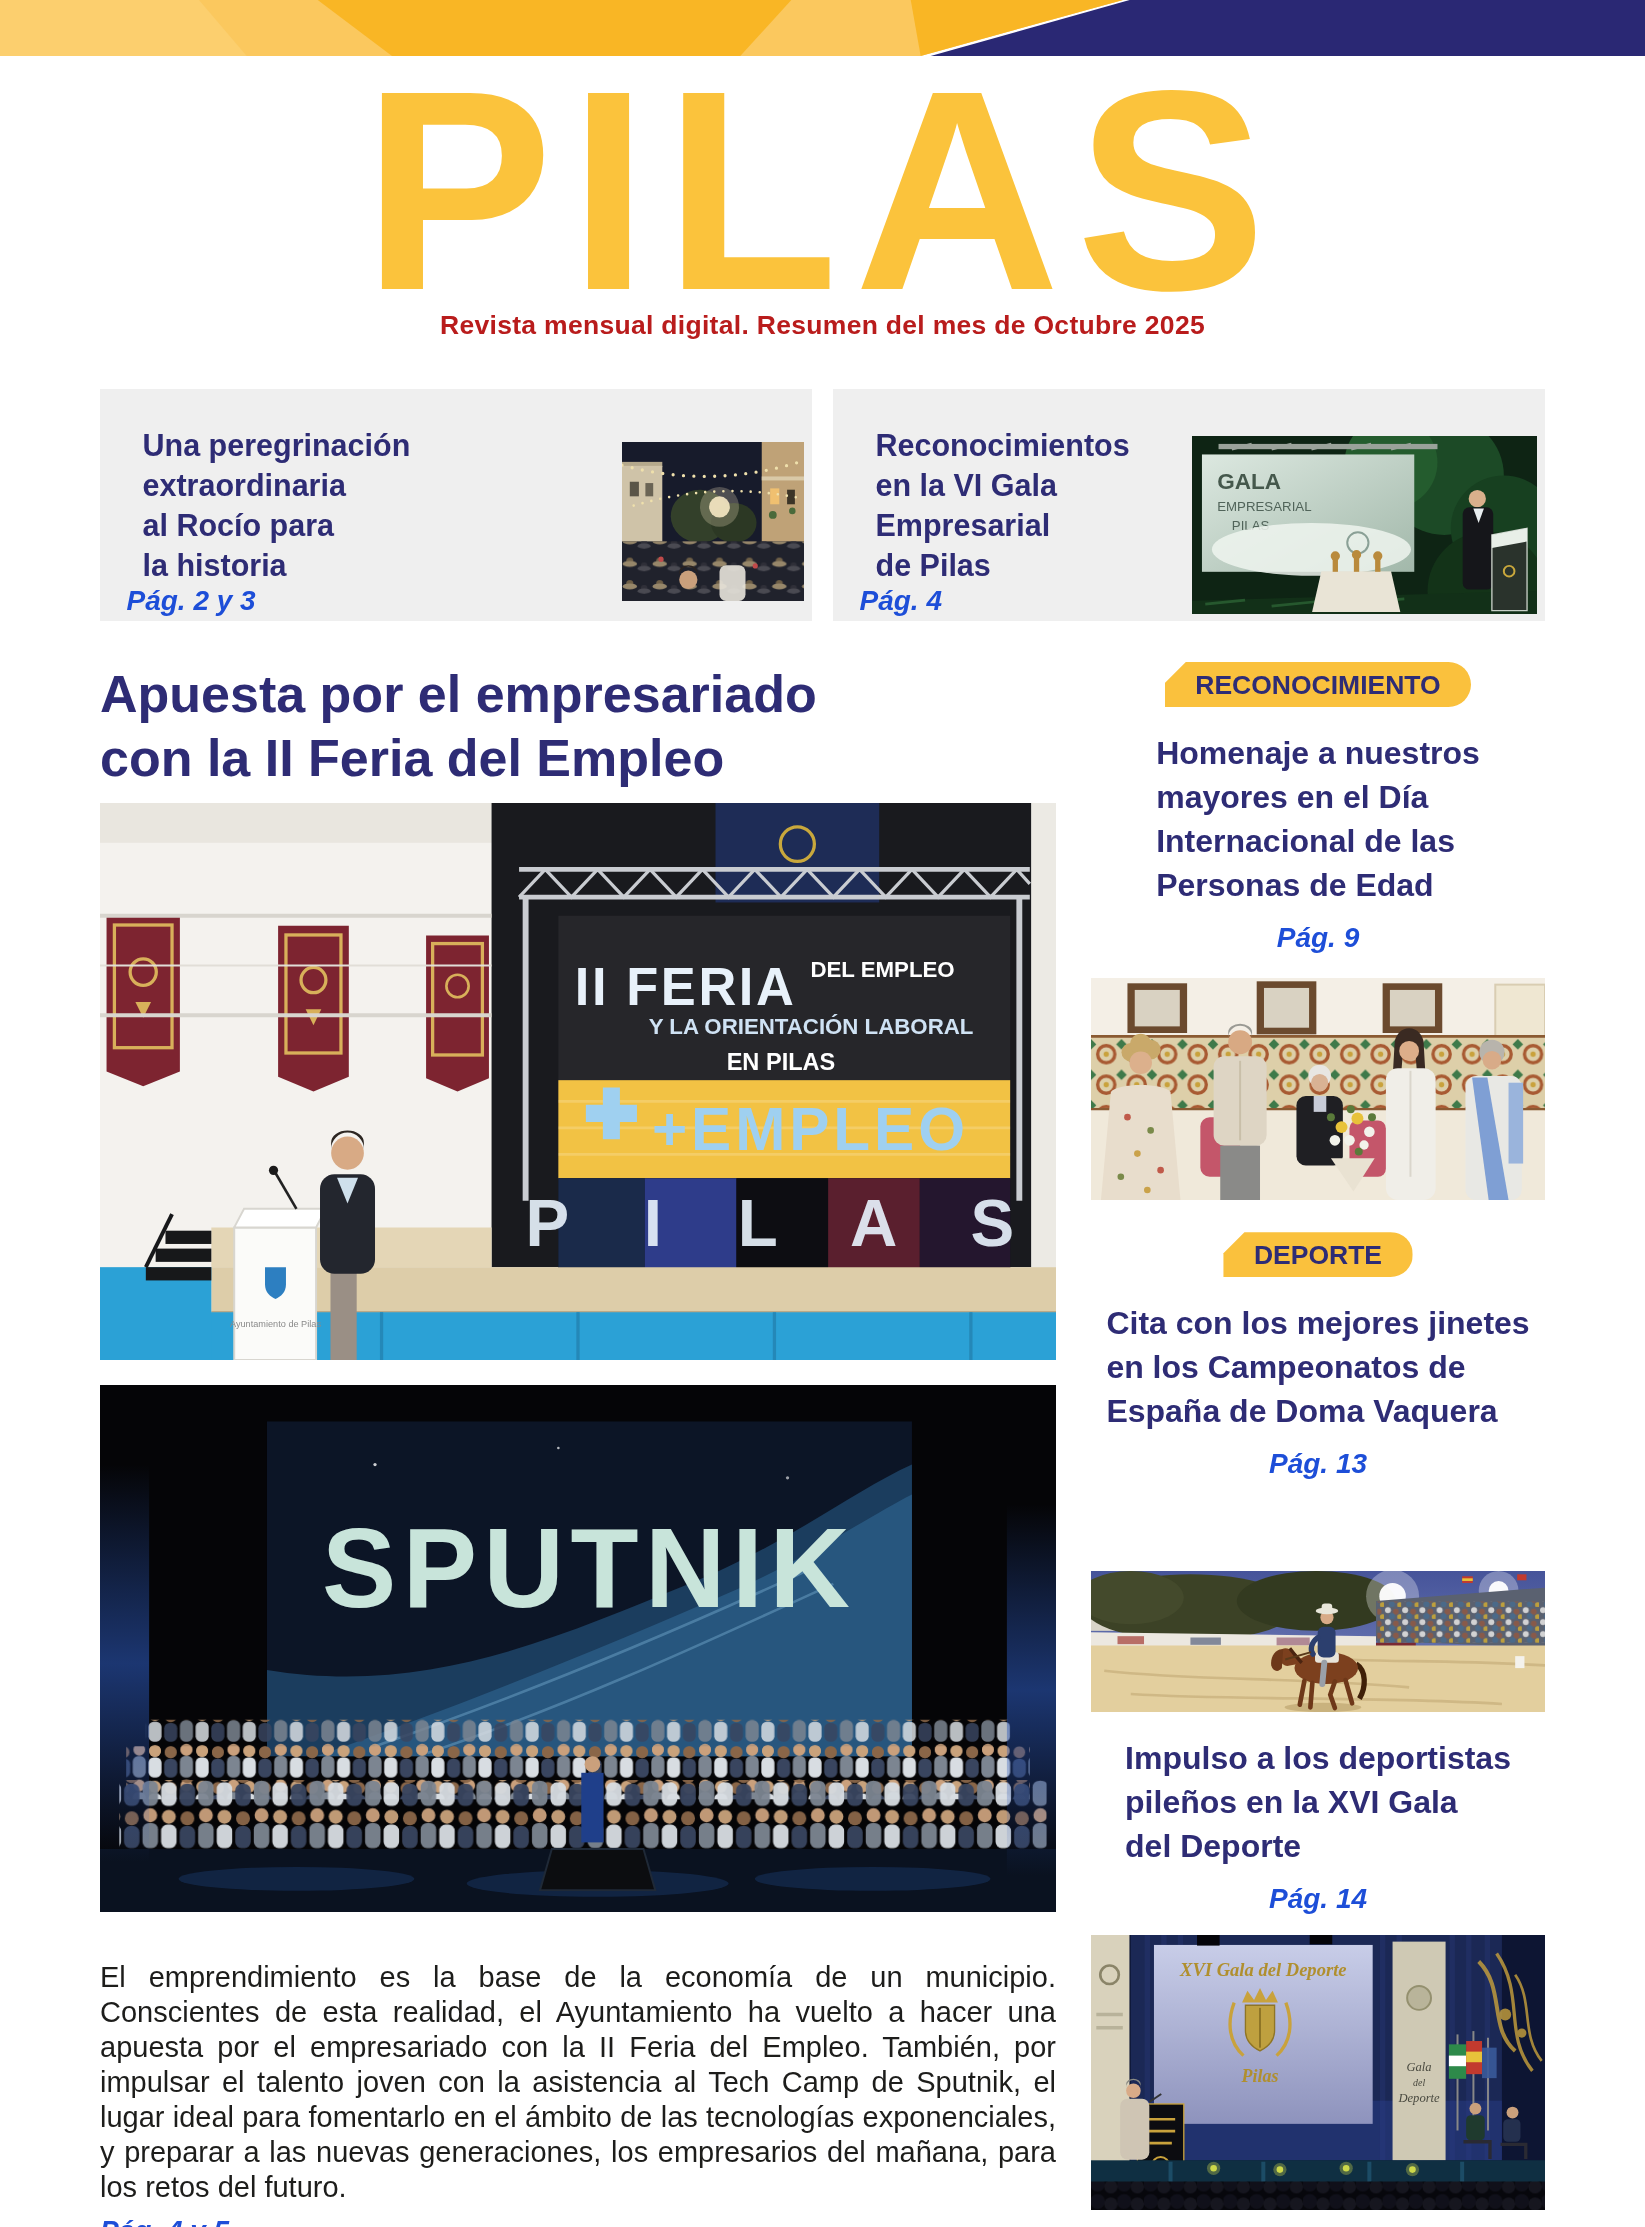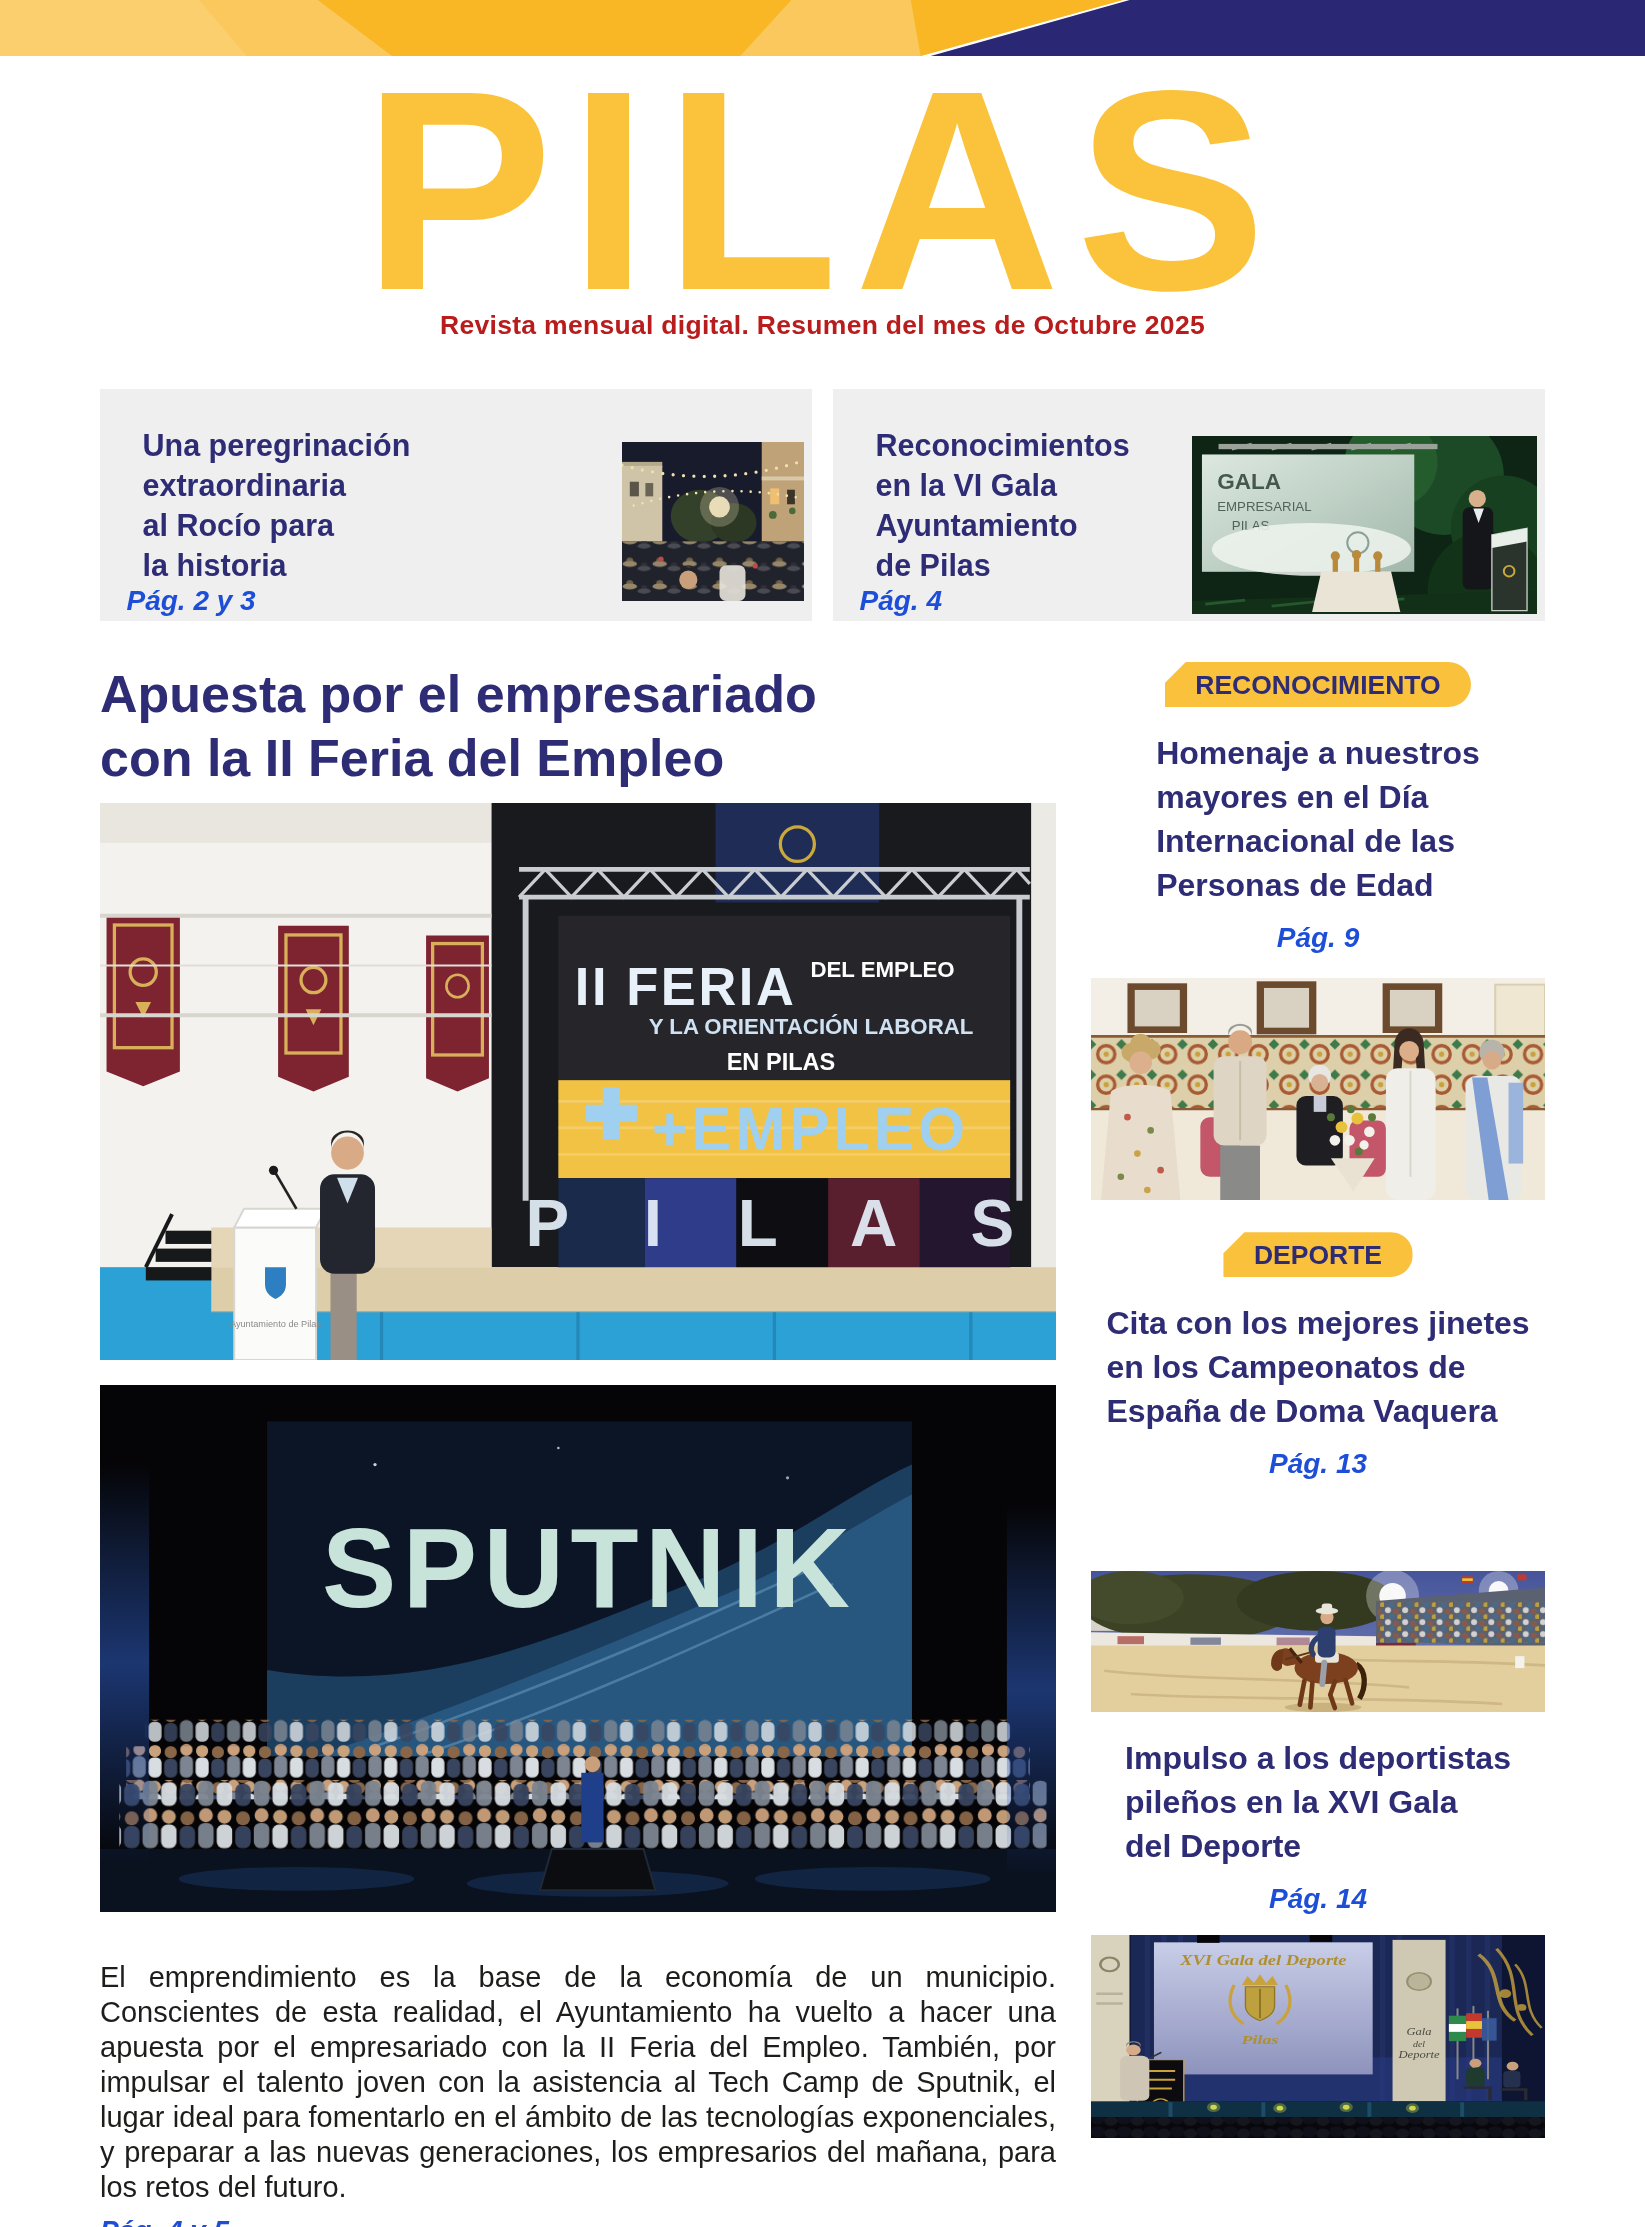--- a/index.html
+++ b/index.html
@@ -49,21 +49,21 @@
   .sidebar h3{margin:24px 0 0 0;font-size:32px;line-height:44px;color:#2E2C75;font-weight:bold;}
   .sidebar .page-ref{margin-top:14.6px;}
   .ph-side{width:454px;}
   .ph-homenaje{height:222px;margin-top:24px;}
   .badge-2{margin-top:32.5px;}
   .h3-2{margin-top:29px;}
   .pg-13{margin-top:9.3px;}
   .ph-horse{height:141px;margin-top:91px;}
   .h3-3{margin-top:38px;}
   .pg-14{margin-top:8px;}
-  .ph-gala{height:203px;margin-top:20px;}
+  .ph-gala{height:275px;margin-top:20px;}
 
   text{font-family:"Liberation Sans",sans-serif;}
   .serif{font-family:"Liberation Serif",serif;}
 </style>
 </head>
 <body>
 
 <div class="page">
 
   <svg class="banner" viewBox="0 0 2480 85" preserveAspectRatio="none">
@@ -122,21 +122,21 @@
           <circle cx="102" cy="208" r="14" fill="#caa07c"></circle>
           <path d="M88,202 a14,14 0 0 1 28,0 l0,-6 a14,10 0 0 0 -28,0 z" fill="#2c2420"></path>
         </svg>
       </div>
     </article>
 
     <article class="teaser">
       <div class="txt">
         <h2 class="prel">Reconocimientos
 en la VI Gala
-Ayuntamiento
+Empresarial
 de Pilas</h2>
         <div class="page-ref">Pág. 4</div>
       </div>
       <div class="t-photo t-photo-2">
         <svg viewBox="0 0 520 270" preserveAspectRatio="none">
           <defs>
             <linearGradient id="t2-scr" x1="0" y1="0" x2="1" y2="1">
               <stop offset="0" stop-color="#dce8e0"></stop>
                 <stop offset="1" stop-color="#a2b8aa"></stop>
             </linearGradient>

